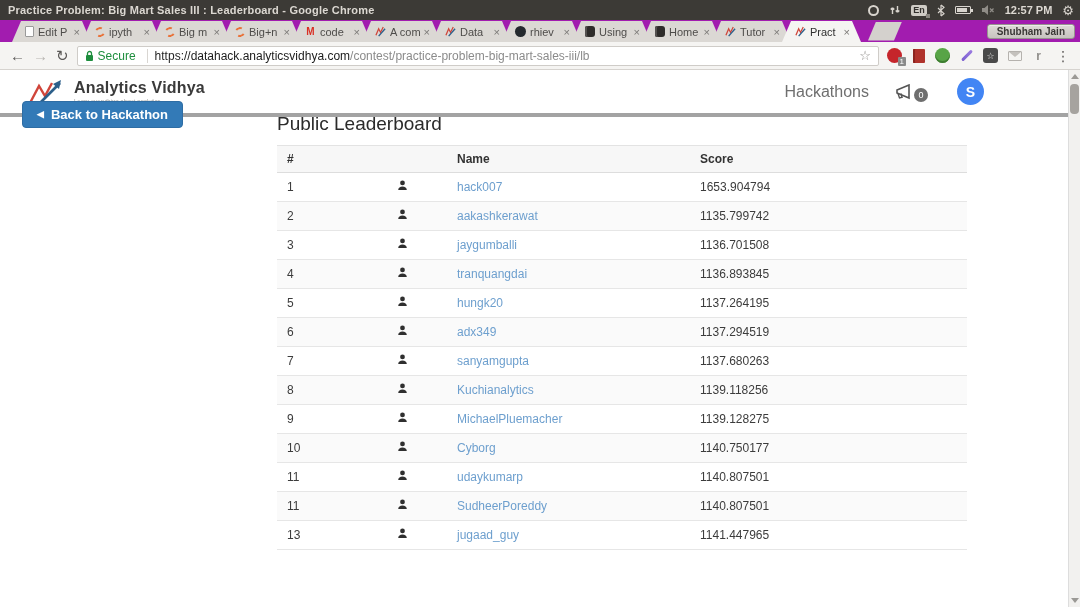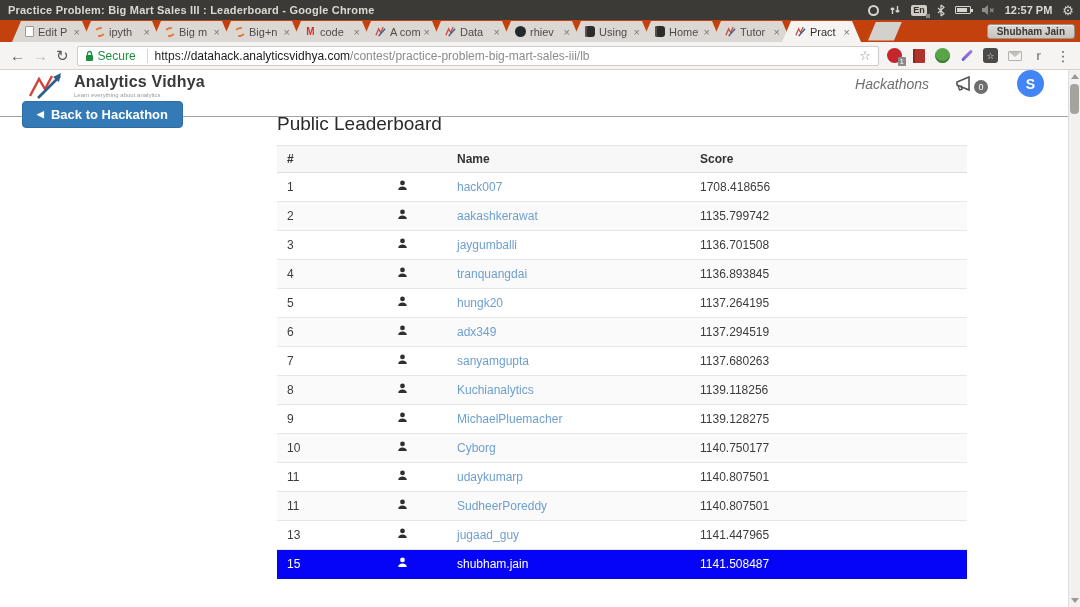--- a/index.html
+++ b/index.html
@@ -14,21 +14,21 @@
   .ring-icon { width:11px; height:11px; border:2px solid #d8d4ce; border-radius:50%; }
   .kbd-box { background:#cfccc6; color:#33312e; font-size:9px; font-weight:bold; padding:0 2px; border-radius:2px; line-height:11px; position:relative; }
   .kbd-box::after { content:""; position:absolute; right:-3px; bottom:-2px; width:4px; height:4px; background:#8a8781; }
   .battery { width:16px; height:8px; border:1px solid #d8d4ce; border-radius:1px; position:relative; }
   .battery::before { content:""; position:absolute; left:1px; top:1px; bottom:1px; width:10px; background:#d8d4ce; }
   .battery::after { content:""; position:absolute; right:-3px; top:2px; width:2px; height:3px; background:#d8d4ce; }
   .clock { color:#dcd8d2; font-size:11px; font-weight:bold; }
   .gear { color:#d8d4ce; font-size:13px; line-height:13px; }
 
   
-  .tabstrip { position:absolute; top:20px; left:0; width:1080px; height:22px; background:#c2410c; display:flex; align-items:flex-end; padding-left:12px; }
+  .tabstrip { position:absolute; top:20px; left:0; width:1080px; height:22px; background:#a21caf; display:flex; align-items:flex-end; padding-left:12px; }
   .tab { flex:0 0 79px; max-width:79px; height:21px; clip-path:polygon(9px 0, 70px 0, 79px 21px, 0 21px); background:#dbd8d4; display:flex; align-items:center; padding:0 11px 0 13px; margin-right:-9px; position:relative; }
   .tab.active { background:#f5f4f2; z-index:4; }
   .tab-title { flex:1; font-size:11px; color:#4e4c4a; white-space:nowrap; overflow:hidden; margin-left:4px; }
   .tab.active .tab-title { color:#303030; }
   .tab-close { font-size:11px; color:#7a7875; line-height:10px; }
   .tabicon { flex:0 0 auto; display:inline-flex; align-items:center; justify-content:center; width:11px; height:11px; }
   .document-icon { width:9px; height:11px; background:#fdfdfd; border:1px solid #9a9a9a; border-radius:1px; }
   .jupyter-icon { width:10px; height:10px; border-radius:50%; border:2px solid transparent; border-top-color:#e8733a; border-bottom-color:#e8733a; transform:rotate(-18deg); }
   .gmail-icon::before { content:"M"; color:#d93025; font-weight:bold; font-size:10px; }
   .github-icon { width:11px; height:11px; background:#24292e; border-radius:50%; }
@@ -55,30 +55,30 @@
   .ext-green-circle { width:15px; height:15px; border-radius:50%; background:#58a446; box-shadow:inset 0 -2px 0 #3e7d31; }
   .ext-pen { width:14px; height:3px; background:linear-gradient(90deg,#7b5fd0,#9b7ae0); transform:rotate(-45deg); border-radius:2px; }
   .ext-bulb { width:15px; height:15px; background:#4a4a4a; border-radius:3px; color:#e6e6e6; font-size:9px; display:flex; align-items:center; justify-content:center; }
   .ext-mail { width:14px; height:10px; border:1px solid #b5b2ae; border-radius:1px; position:relative; }
   .ext-mail::before { content:""; position:absolute; left:0; top:0; border-left:6px solid transparent; border-right:6px solid transparent; border-top:5px solid #c4c1bd; }
   .ext-r { color:#8f8d8a; font-size:12px; font-weight:bold; }
   .menu-dots { color:#5c5a58; font-size:14px; margin-left:2px; }
 
   
   .page { position:absolute; top:70px; left:0; width:1080px; height:537px; background:#fff; overflow:hidden; }
-  .navbar { position:absolute; top:0; left:0; width:1080px; height:47px; background:#fff; border-bottom:1px solid #a3a3a3; display:flex; align-items:flex-start; padding:0 36px 0 28px; z-index:5; }
+  .navbar { position:absolute; top:0; left:0; width:1080px; height:47px; background:#fff; border-bottom:4px solid #a3a3a3; display:flex; align-items:center; padding:0 96px 0 28px; z-index:5; }
   .logo-wrap { display:flex; align-items:center; gap:6px; }
   .brand-block { display:flex; flex-direction:column; }
   .brand { font-size:16px; font-weight:bold; color:#3a3a3a; letter-spacing:.2px; }
   .tagline { font-size:6px; color:#9a9a9a; margin-top:1px; }
   .mainnav { display:flex; align-items:center; gap:38px; margin-left:22px; }
   .nav-item { font-size:13px; color:#6f6f6f; }
   .nav-item::after { content:" ▾"; font-size:9px; color:#8a8a8a; }
   .nav-right { margin-left:auto; display:flex; align-items:center; gap:26px; }
-  .hackathons { font-size:14px; color:#6f6f6f;font-style:italic; }
+  .hackathons { font-size:16px; color:#6f6f6f; }
   .bullhorn-wrap { position:relative; display:flex; align-items:center; }
   .notif-badge { position:absolute; right:-11px; bottom:-2px; width:14px; height:14px; border-radius:50%; background:#6e6e6e; color:#fff; font-size:9px; display:flex; align-items:center; justify-content:center; }
   .avatar { width:27px; height:27px; border-radius:50%; background:#4285f4; color:#fff; font-size:14px; font-weight:bold; display:flex; align-items:center; justify-content:center; margin-left:14px; }
   .back-btn { position:absolute; left:22px; top:31px; z-index:6; width:161px; height:27px; background:#337ab7; border:1px solid #2e6da4; border-radius:4px; color:#fff; font-size:13px; font-weight:bold; display:flex; align-items:center; justify-content:center; gap:7px; }
   .back-arrow { font-size:9px; line-height:9px; }
   .page-heading { position:absolute; left:277px; top:43px; font-size:19px; font-weight:500; color:#2b2b2b; }
 
   
   .lb-table { position:absolute; left:277px; top:75px; width:690px; border-collapse:collapse; table-layout:fixed; }
   .lb-table col.c-rank { width:108px; } .lb-table col.c-icon { width:72px; }
@@ -307,21 +307,21 @@
         </tr>
       </thead>
       <tbody id="lb-body">
           <tr class="">
             <td class="cell-rank">1</td>
             <td class="cell-icon"><svg viewBox="0 0 12 12" width="11" height="11">
                 <circle cx="6" cy="3.2" r="2.6" fill="currentColor"></circle>
                 <path d="M1.3 11c0-2.7 2.1-4 4.7-4s4.7 1.3 4.7 4z" fill="currentColor"></path>
               </svg></td>
             <td><a class="name-link" href="#">hack007</a></td>
-            <td>1708.418656</td>
+            <td>1653.904794</td>
           </tr>
           <tr class="">
             <td class="cell-rank">2</td>
             <td class="cell-icon"><svg viewBox="0 0 12 12" width="11" height="11">
                 <circle cx="6" cy="3.2" r="2.6" fill="currentColor"></circle>
                 <path d="M1.3 11c0-2.7 2.1-4 4.7-4s4.7 1.3 4.7 4z" fill="currentColor"></path>
               </svg></td>
             <td><a class="name-link" href="#">aakashkerawat</a></td>
             <td>1135.799742</td>
           </tr>
@@ -416,29 +416,20 @@
             <td>1140.807501</td>
           </tr>
           <tr class="">
             <td class="cell-rank">13</td>
             <td class="cell-icon"><svg viewBox="0 0 12 12" width="11" height="11">
                 <circle cx="6" cy="3.2" r="2.6" fill="currentColor"></circle>
                 <path d="M1.3 11c0-2.7 2.1-4 4.7-4s4.7 1.3 4.7 4z" fill="currentColor"></path>
               </svg></td>
             <td><a class="name-link" href="#">jugaad_guy</a></td>
             <td>1141.447965</td>
-          </tr>
-          <tr class="selected">
-            <td class="cell-rank">15</td>
-            <td class="cell-icon"><svg viewBox="0 0 12 12" width="11" height="11">
-                <circle cx="6" cy="3.2" r="2.6" fill="currentColor"></circle>
-                <path d="M1.3 11c0-2.7 2.1-4 4.7-4s4.7 1.3 4.7 4z" fill="currentColor"></path>
-              </svg></td>
-            <td><a class="name-link" href="#">shubham.jain</a></td>
-            <td>1141.508487</td>
           </tr>
         </tbody>
     </table>
 
     <div class="scrollbar">
       <span class="sb-arrow sb-up"></span>
       <span class="sb-thumb"></span>
       <span class="sb-arrow sb-down"></span>
     </div>
 

